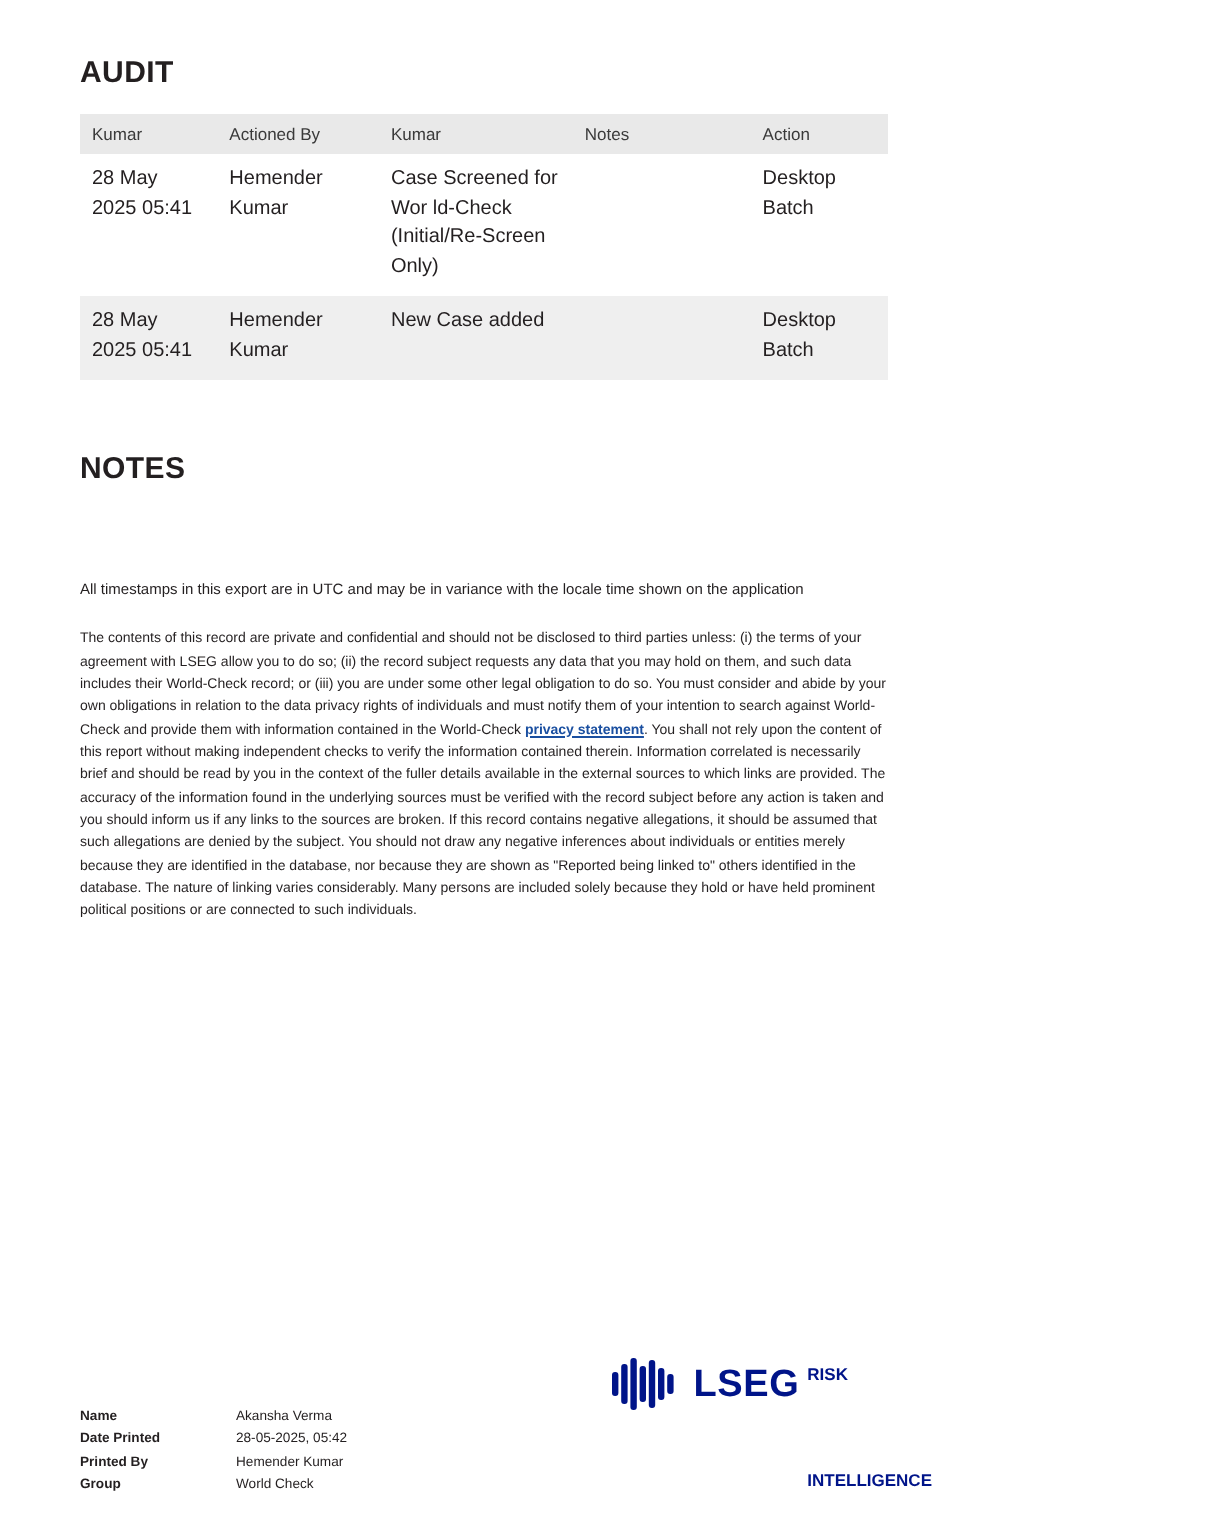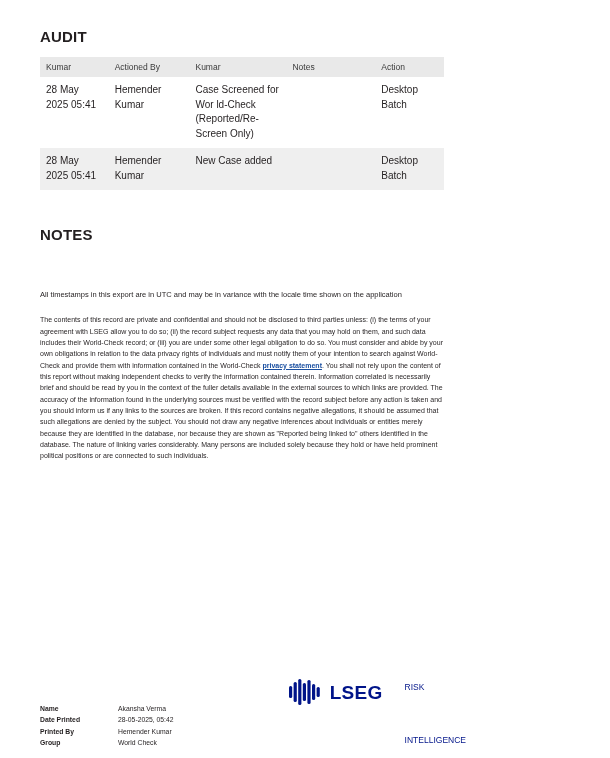--- a/index.html
+++ b/index.html
@@ -128,32 +128,32 @@
     padding-bottom: 2px;
   }
   .brand-mark {
     width: 34px;
     height: 26px;
     position: relative;
   }
   .brand-text {
     display: flex;
     align-items: center;
-    gap: 22px;
+    gap: 4px;
   }
   .lseg-word {
     font-size: 19px;
     font-weight: bold;
     letter-spacing: 0.3px;
     color: #001489;
     line-height: 1;
   }
   .risk-int {
     font-size: 8.5px;
-    font-weight: normal;
+    font-weight: bold;
     color: #001489;
     line-height: 1.12;
     text-transform: uppercase;
     margin-top: 44px;
   }
 </style>
 </head>
 <body>
 
 <div class="page">
@@ -167,21 +167,21 @@
         <th class="col-actor">Actioned By</th>
         <th class="col-action">Kumar</th>
         <th class="col-notes">Notes</th>
         <th class="col-source">Action</th>
       </tr>
     </thead>
     <tbody>
       <tr class="row-main">
         <td>28 May 2025 05:41</td>
         <td>Hemender Kumar</td>
-        <td>Case Screened for Wor ld-Check (Reported/Re-Screen Only)</td>
+        <td>Case Screened for Wor ld-Check (Initial/Re-Screen Only)</td>
         <td></td>
         <td>Desktop Batch</td>
       </tr>
       <tr class="row-alt">
         <td>28 May 2025 05:41</td>
         <td>Hemender Kumar</td>
         <td>New Case added</td>
         <td></td>
         <td>Desktop Batch</td>
       </tr>

